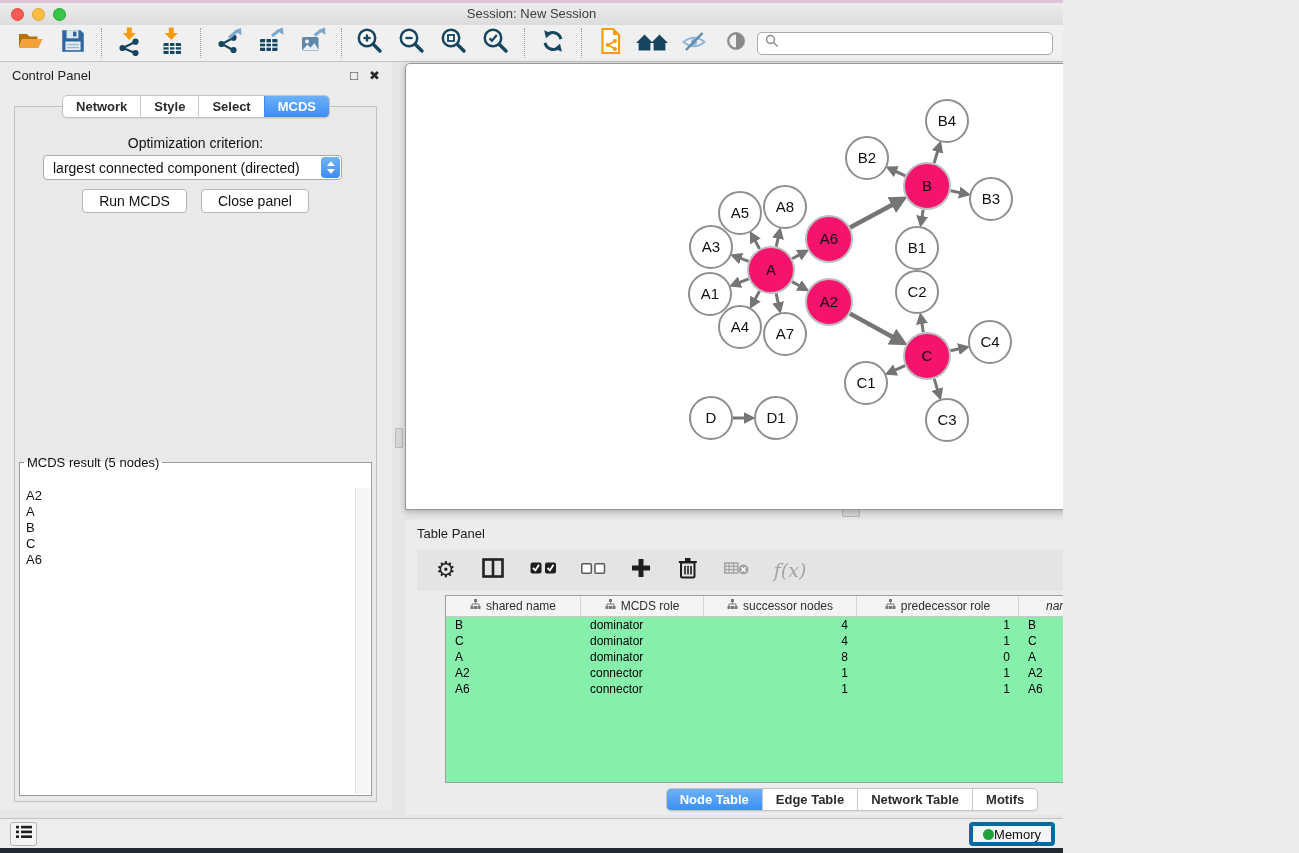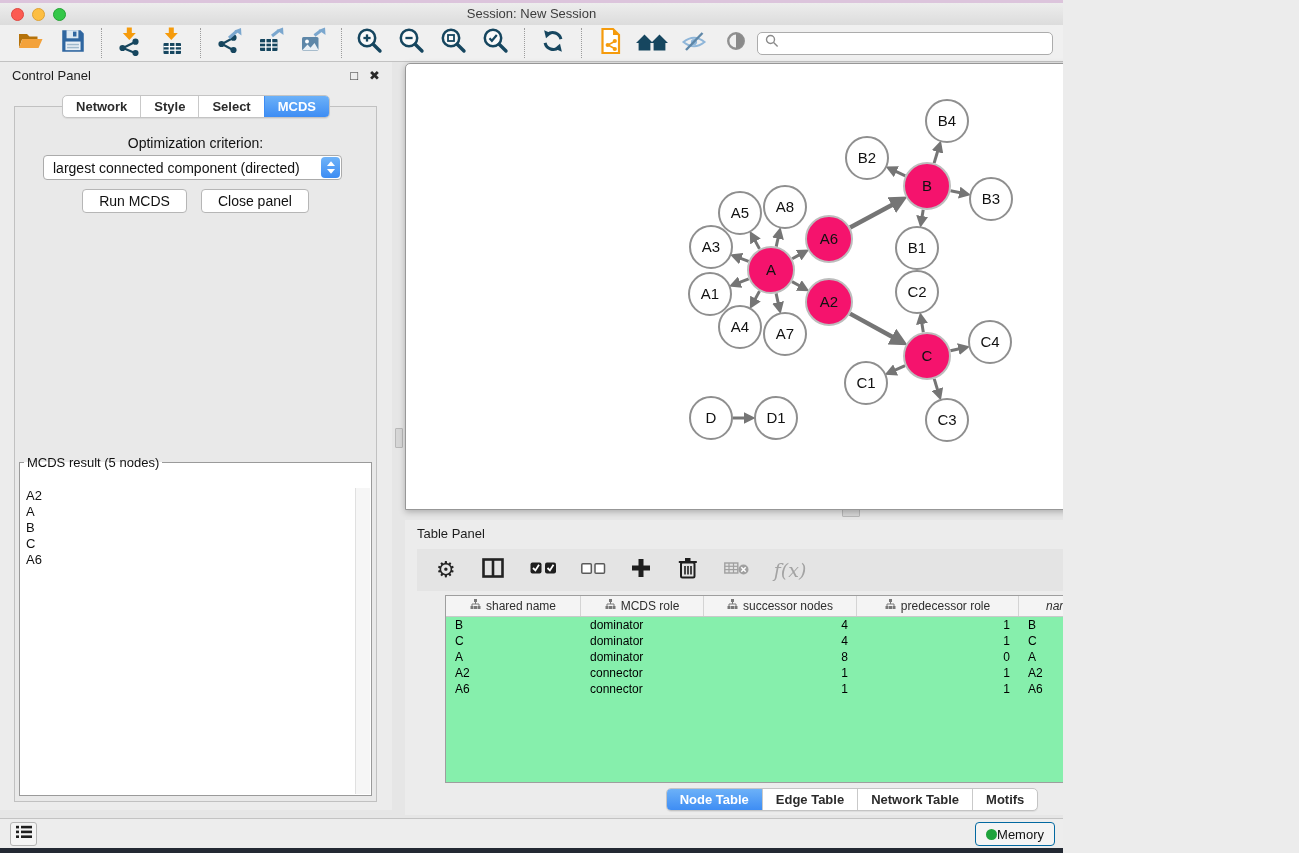--- a/index.html
+++ b/index.html
@@ -92,21 +92,21 @@
                    color:#2E2E2E; border-right:1px solid #D4D4D4; height:100%; }
   .nt-body .tr { display:flex; height:16px; align-items:center; }
   .nt-body .td { font-size:12px; color:#000; padding:0 9px; white-space:nowrap; }
   .tp-tabs-row { position:absolute; left:0; right:0; top:268px; text-align:center; }
 
   
   .statusbar { position:absolute; left:0; right:0; top:818px; height:30px; background:#EDEDED;
                border-top:1px solid #C3C3C3; }
   .list-btn { position:absolute; left:10px; top:3px; width:27px; height:24px; background:#F4F4F4;
               border:1px solid #B5B5B5; border-radius:3px; display:flex; align-items:center; justify-content:center; }
-  .memory-btn { position:absolute; right:8px; top:3px; height:24px; background:#F4F4F4; border:1px solid #0369a1;
+  .memory-btn { position:absolute; right:8px; top:3px; height:24px; background:#F4F4F4; border:4px solid #0369a1;
                 border-radius:4px; display:flex; align-items:center; gap:0; padding:0 10px; font-size:13px; color:#111; }
   .memory-dot { width:11px; height:11px; border-radius:50%; background:#1FA33C; }
   .desktop-strip { position:absolute; left:0; right:0; bottom:0; height:5px; background:#232933; }
 </style>
 </head>
 <body>
 
 <div class="app">
   <div class="top-strip"></div>
 

